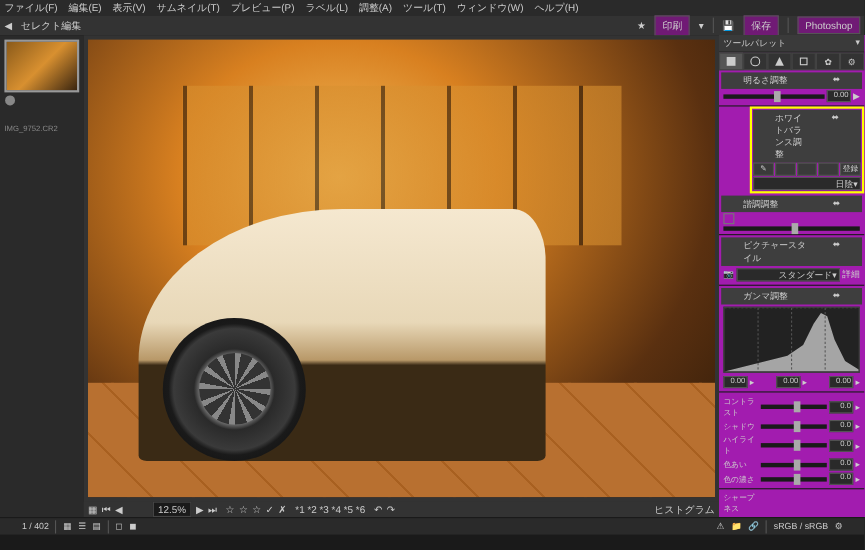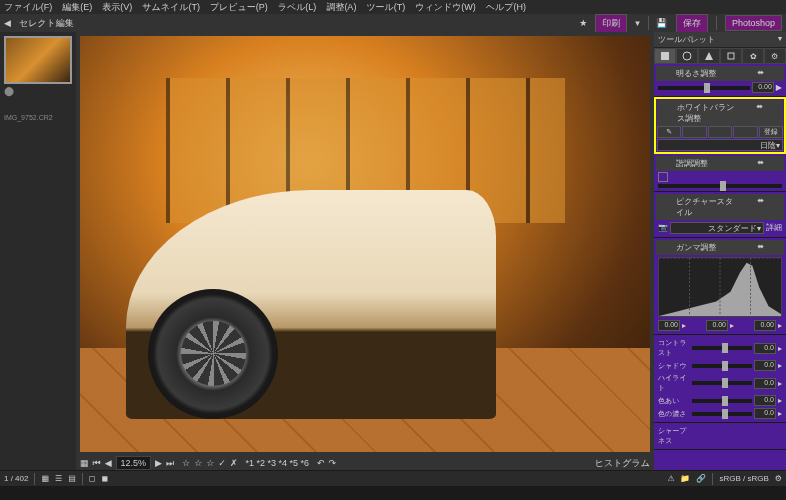--- a/index.html
+++ b/index.html
@@ -14,41 +14,41 @@
 .thumbs { width:76px; background:#2a2a2a; padding:4px; }
 .thumb { width:68px; height:48px; background:linear-gradient(135deg,#8a5a1a,#d89030,#3a2510); border:2px solid #999; }
 .thumb-name { font-size:7px; color:#888; margin-top:18px; }
 .preview { flex:1; background:#333; display:flex; flex-direction:column; }
 .preview-img { flex:1; margin:4px; background:radial-gradient(ellipse at 40% 30%,#f5c060,#d88020 30%,#5a3010 70%,#2a1808); position:relative; overflow:hidden; }
 .car { position:absolute; left:8%; bottom:8%; width:65%; height:55%; background:linear-gradient(180deg,#f5e8d0 0%,#e8d8b8 45%,#b89868 60%,#3a2a15 62%); border-radius:50% 8% 2% 2%/60% 20% 2% 2%; }
 .wheel { position:absolute; left:12%; bottom:8%; width:130px; height:130px; border-radius:50%; background:radial-gradient(circle,#1a1a1a 0%,#2a2a2a 25%,#888 28%,#aaa 32%,#666 35%,#2a2a2a 40%,#3a3a3a 60%,#1a1a1a 65%,#0a0a0a 100%); }
 .wheel::before { content:""; position:absolute; inset:25%; border-radius:50%; background:repeating-conic-gradient(#888 0deg 10deg,#333 10deg 30deg); }
 .floor { position:absolute; bottom:0; left:0; right:0; height:25%; background:repeating-linear-gradient(45deg,#b87030 0 40px,#a86020 40px 42px),repeating-linear-gradient(-45deg,transparent 0 40px,#a86020 40px 42px); }
 .windows { position:absolute; top:10%; left:15%; right:15%; height:35%; background:repeating-linear-gradient(90deg,#2a1a0a 0 4px,#d89030 4px 60px); opacity:0.6; }
-.panel { width:132px; background:#4c1d95; overflow-y:auto; overflow-x:hidden; font-size:8px; }
+.panel { width:132px; background:#a21caf; overflow-y:auto; overflow-x:hidden; font-size:8px; }
 .panel-head { background:#3a3a3a; padding:2px 4px; border-bottom:1px solid #222; }
 .panel-tabs { display:flex; height:16px; background:#333; }
 .panel-tab { flex:1; border:1px solid #444; display:flex; align-items:center; justify-content:center; }
 .panel-tab svg { width:10px; height:10px; }
 .section { border-bottom:1px solid #1a1a1a; padding:2px; }
 .sec-title { background:#3e3e3e; padding:2px 20px; display:flex; justify-content:space-between; font-size:8px;gap:20px; }
 .slider-row { display:flex; align-items:center; gap:2px; padding:1px 2px; }
 .slider-row .lbl { width:32px; font-size:7px; }
 .slider { flex:1; height:4px; background:#1a1a1a; position:relative; }
 .slider .knob { position:absolute; top:-3px; width:6px; height:10px; background:#aaa; left:50%; }
 .numbox { width:22px; height:11px; background:#2a2a2a; border:1px solid #555; font-size:7px; text-align:right; padding:0 1px; }
-.wb-highlight { border:2px solid #ffff00; padding:1px; }
+.wb-highlight { border:2px solid #ffff00; padding:1px;margin-left:28px; }
 .wb-row { display:flex; gap:1px; height:12px; }
 .wb-btn { flex:1; background:#3a3a3a; border:1px solid #555; font-size:7px; display:flex; align-items:center; justify-content:center; }
 .wb-dd { width:100%; height:12px; background:#2a2a2a; border:1px solid #555; font-size:8px; padding:0 2px; display:flex; align-items:center; justify-content:flex-end; margin-top:1px; }
 .histo { height:60px; background:#222; border:1px solid #444; margin:2px; position:relative; display:flex; align-items:flex-end; }
-.statusbar { height:16px; background:#2a2a2a; display:flex; align-items:center; padding:0 4px; font-size:8px; gap:6px; border-top:1px solid #1a1a1a; }
+.statusbar { height:16px; background:#2a2a2a; display:flex; align-items:center; padding:0 20px; font-size:8px; gap:6px; border-top:1px solid #1a1a1a; }
 .statusbar .sep { width:1px; height:12px; background:#555; }
 .bottom-toolbar { height:14px; background:#333; display:flex; align-items:center; padding:0 4px; gap:4px; font-size:9px; }
-.zoom { background:#1a1a1a; padding:1px 4px; border:1px solid #444; }
+.zoom { background:#1a1a1a; padding:1px 4px; border:1px solid #444;margin-left:23px; }
 </style>
 </head>
 <body>
 
 <div class="menubar">
   <span>ファイル(F)</span>
   <span>編集(E)</span>
   <span>表示(V)</span>
   <span>サムネイル(T)</span>
   <span>プレビュー(P)</span>

